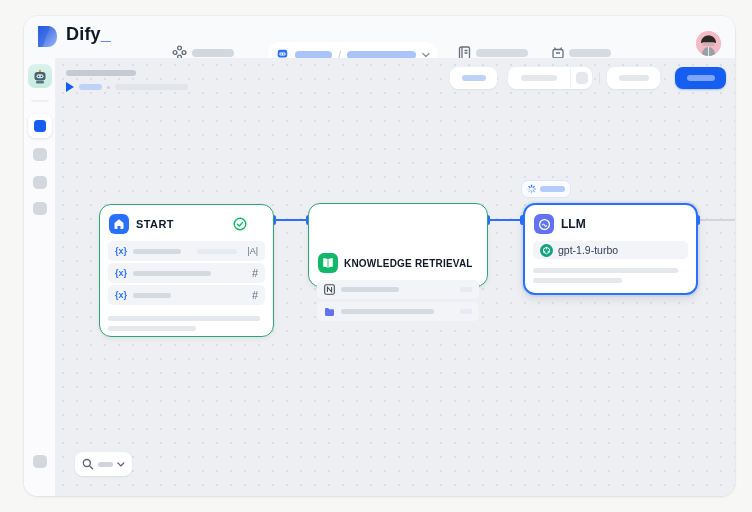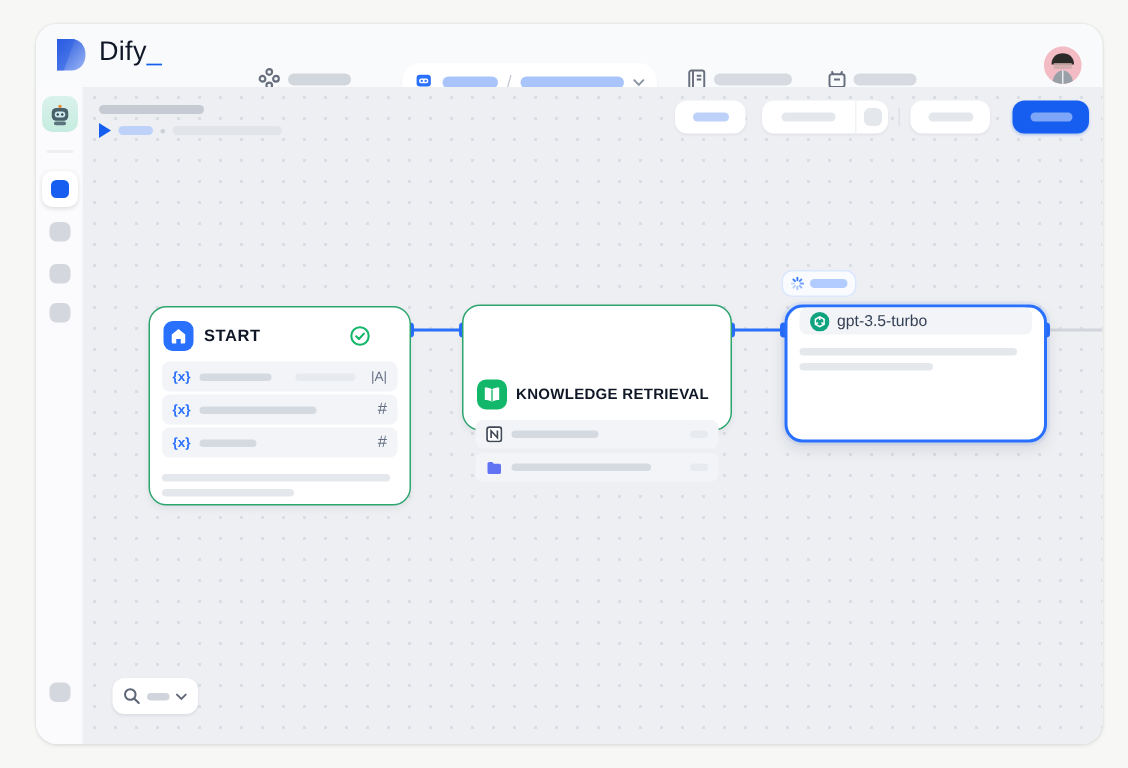--- a/index.html
+++ b/index.html
@@ -12,21 +12,21 @@
   }
   .window {
     position:absolute; left:24px; top:16px; width:711px; height:480px;
     background:#f9fafb; border-radius:14px; overflow:hidden;
     box-shadow:0 1px 3px rgba(16,24,40,.08), 0 0 0 1px rgba(16,24,40,.03);
   }
   
   .hdr { position:absolute; left:0; top:0; width:100%; height:42px; background:#f9fafb; }
   .hdr .abs { position:absolute; }
   .logo-mark { left:13px; top:9px; width:21px; height:23px; }
-  .app-name { left:42px; top:8px; font-size:18px; font-weight:400; color:#101828; letter-spacing:.2px; }
+  .app-name { left:42px; top:8px; font-size:18px; font-weight:700; color:#101828; letter-spacing:.2px; }
   .app-name .us { color:#155eef; }
   .bar { border-radius:99px; }
   .nav-ph   { left:168px; top:33px; width:42px; height:8px; background:#d2d6dd; }
   .pill {
     left:244px; top:26px; height:25px; width:170px; background:#fff; border-radius:12px;
     display:flex; align-items:center; padding:0 8px; gap:6px;
     box-shadow:0 1px 2px rgba(16,24,40,.05);
   }
   .sep { color:#c3c8d1; font-size:11px; }
   .hdr-icon { color:#646c7d; }
@@ -317,30 +317,39 @@
         <path d="M9.5 9.5 8 8" opacity=".5"></path>
           <path d="M6 11V8.8" opacity=".4"></path>
           <path d="M2.5 9.5 4 8" opacity=".3"></path>
         <path d="M1 6h2.2" opacity=".25"></path>
           <path d="M2.5 2.5 4 4" opacity=".9"></path>
       </svg>
       <div class="rb-bar"></div>
     </div>
 
     <div class="node selected" style="left:467px;top:145px;width:175px;height:92px;">
+      <div class="n-hdr">
+        <div class="n-ic ind">
+          <svg width="13" height="13" viewBox="0 0 13 13" fill="none" stroke="#fff" stroke-width="1.3">
+              <circle cx="6.5" cy="6.5" r="4.9"></circle>
+              <path d="M4.2 7.2c.8-1.6 1.6-1.6 2.3 0 .7 1.5 1.5 1.5 2.3 0" stroke-width="1.1"></path>
+            </svg>
+        </div>
+        <div class="n-title" style="font-size:12px;">LLM</div>
+      </div>
       <div class="n-rows">
         <div class="n-row" style="height:18px; gap:5px;">
           <svg width="13" height="13" viewBox="0 0 13 13">
               <circle cx="6.5" cy="6.5" r="6.5" fill="#10a37f"></circle>
               <g fill="none" stroke="#fff" stroke-width="1">
                 <path d="M6.5 3.2 9.4 4.85v3.3L6.5 9.8 3.6 8.15v-3.3z"></path>
                 <path d="M6.5 3.2v2.1M9.4 8.15 7.6 7.1M3.6 8.15 5.4 7.1"></path>
               </g>
             </svg>
-          <span style="font-size:10.5px;color:#344054;">gpt-3.5-turbo</span>
+          <span style="font-size:10.5px;color:#344054;">gpt-1.9-turbo</span>
         </div>
       </div>
       <div class="n-lines" style="margin-top:9px;">
         <div class="n-line" style="width:145px;"></div>
         <div class="n-line" style="width:89px;margin-top:5px;"></div>
       </div>
     </div>
 
     <div class="cv zoomctl">
       <svg width="12" height="12" viewBox="0 0 12 12" fill="none" stroke="#5d6576" stroke-width="1.4">

